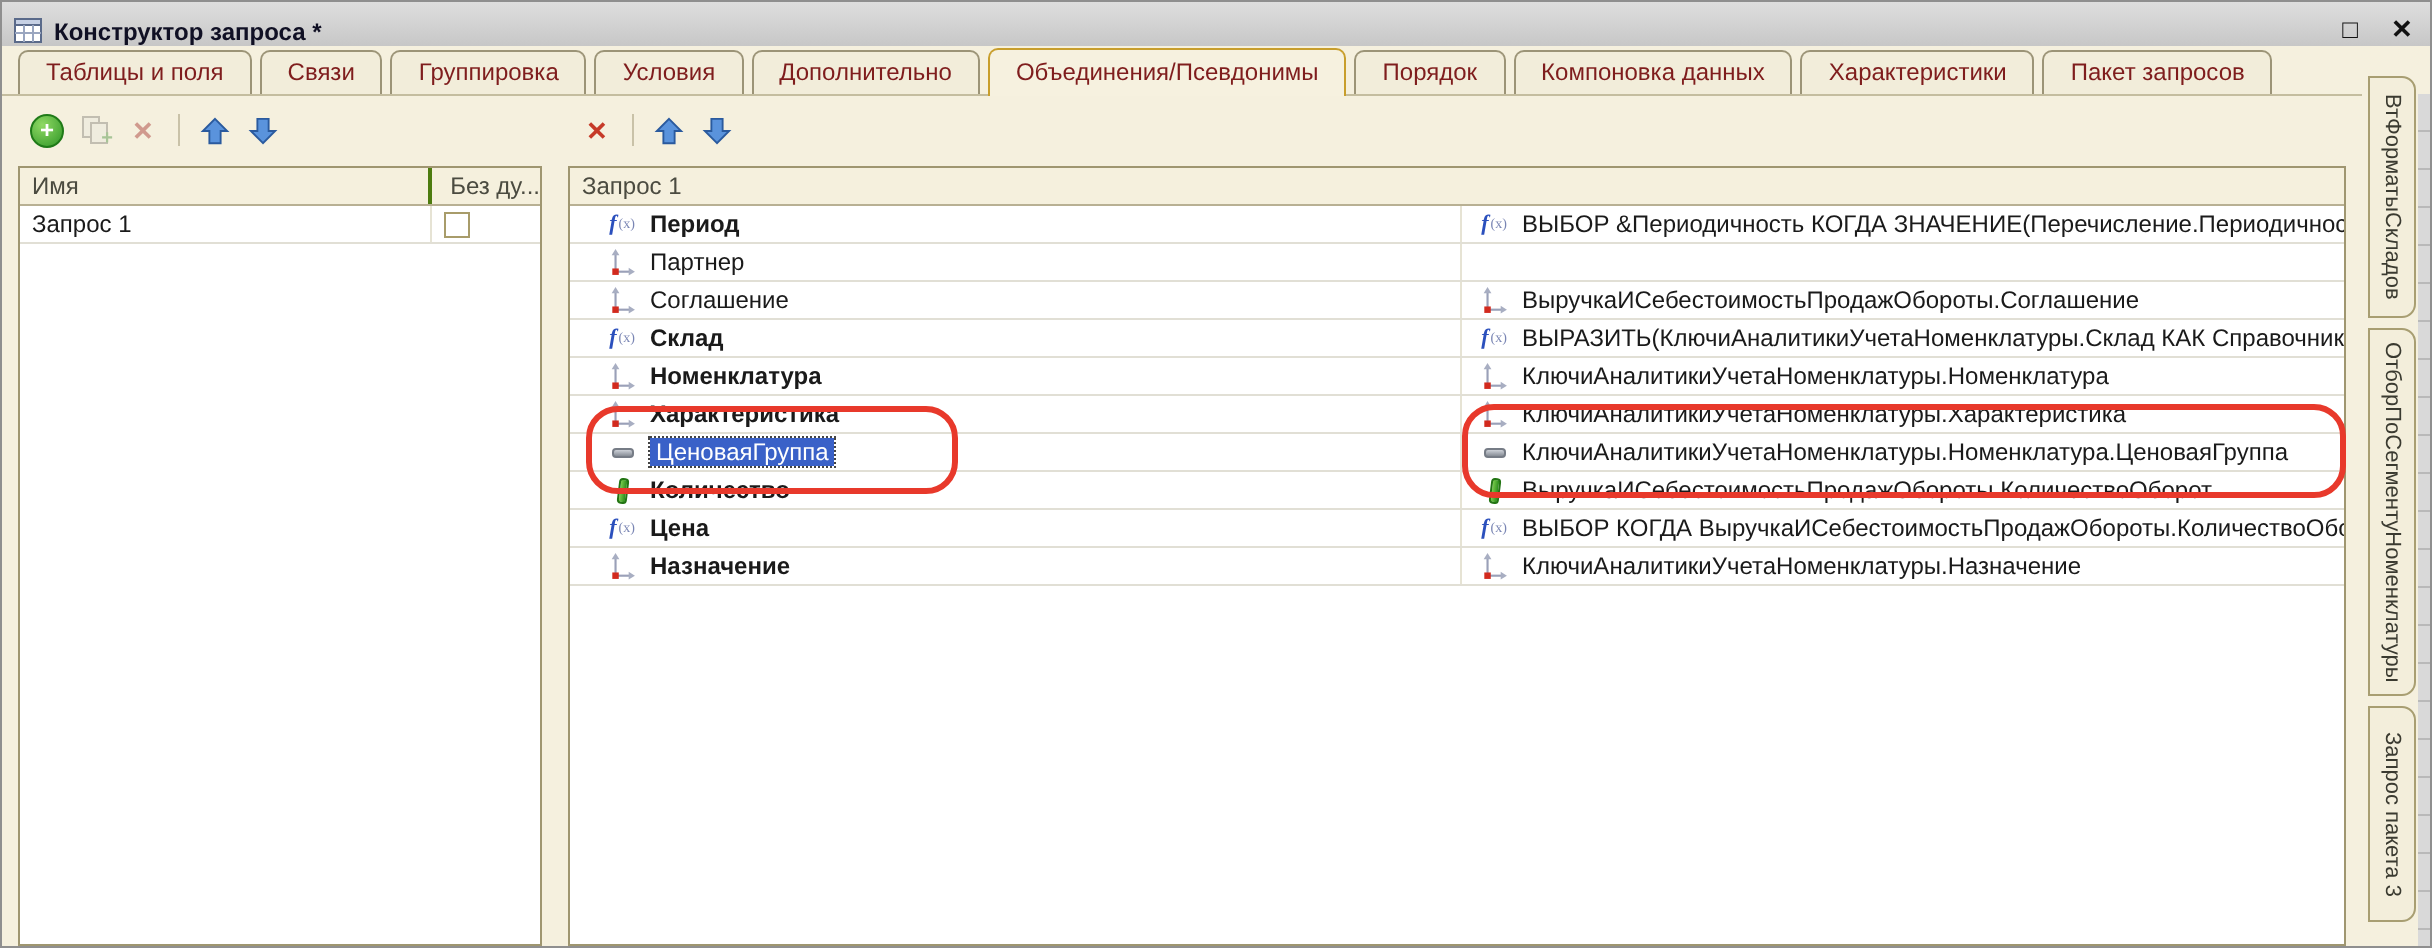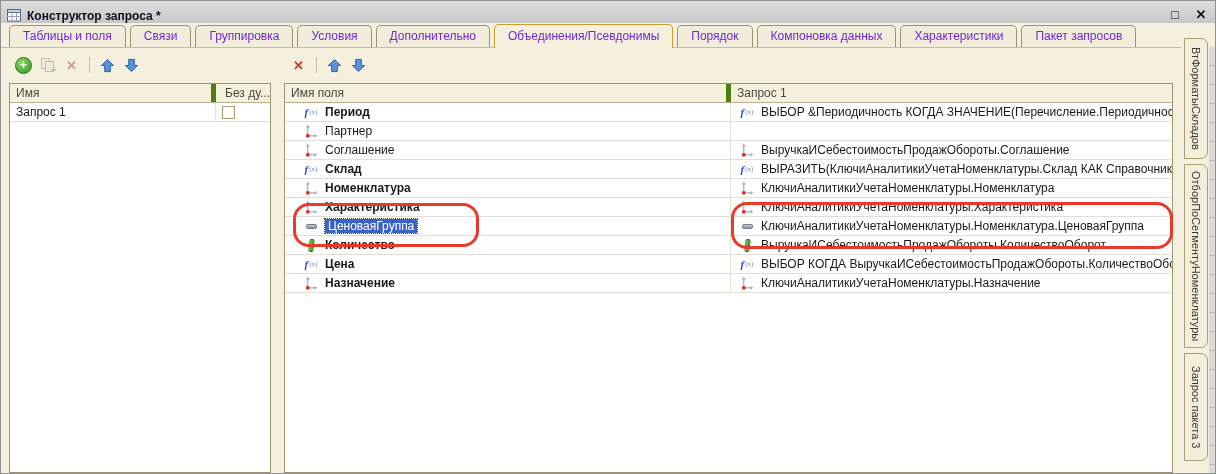--- a/index.html
+++ b/index.html
@@ -16,21 +16,21 @@
   .win-buttons{margin-left:auto;display:flex;align-items:center;gap:10px;}
   .win-btn{width:16px;height:16px;display:flex;align-items:center;justify-content:center;
            font-weight:bold;font-size:13px;color:#111;cursor:default;line-height:16px;}
 
   
   .tabbar{position:absolute;left:0;top:22px;right:34px;height:25px;
           display:flex;align-items:flex-end;gap:4px;padding-left:8px;
           border-bottom:1px solid #c4bd9f;box-sizing:border-box;}
   .tab{height:21px;line-height:20px;padding:0 13px;background:#f2edda;
        border:1px solid #9c9477;border-bottom:none;border-radius:5px 5px 0 0;
-       color:#6d28d9;white-space:nowrap;}
+       color:#7f1d1d;white-space:nowrap;}
   .tab.active{background:#f6f1df;border-color:#c89e2c;height:23px;line-height:22px;
               margin-bottom:-1px;position:relative;z-index:2;}
 
   
   .panel{position:absolute;top:46px;bottom:0;}
   #left-panel{left:8px;width:262px;}
   #right-panel{left:283px;width:889px;}
   .toolbar{height:32px;display:flex;align-items:center;gap:7px;padding:4px 4px 0 6px;box-sizing:border-box;}
   .tb-sep{width:1px;height:16px;background:#c9c2a8;margin:0 2px;}
   .tb-btn{width:17px;height:17px;display:flex;align-items:center;justify-content:center;}
@@ -46,21 +46,21 @@
   .tb-x{font-weight:bold;font-size:13px;}
   .tb-x.disabled{color:#d09a8e;}
   .tb-x.enabled{color:#c63a28;}
 
   
   .grid{position:absolute;left:0;right:0;top:36px;bottom:0;background:#fff;
         border:1px solid #9f9670;box-sizing:border-box;overflow:hidden;}
   .thead{display:flex;height:19px;background:#f5f0dd;border-bottom:1px solid #b8b093;
          color:#4b4b40;box-sizing:border-box;}
   .th{line-height:18px;padding-left:6px;box-sizing:border-box;white-space:nowrap;overflow:hidden;}
-  .col-divider{border-right:5px solid #4d7c0f;}
+  .col-divider{border-right:2px solid #4d7c0f;}
   #left-panel .th.c1{width:206px;} #left-panel .th.c2{flex:1;text-align:right;}
   #right-panel .th.c1{width:446px;} #right-panel .th.c2{flex:1;}
 
   .trow{display:flex;height:19px;border-bottom:1px solid #e1dfd5;box-sizing:border-box;}
   .cell{display:flex;align-items:center;box-sizing:border-box;white-space:nowrap;overflow:hidden;}
   #right-panel .cell.name-cell{width:446px;border-right:1px solid #e6e3d4;padding-left:18px;}
   #right-panel .cell.value-cell{flex:1;padding-left:8px;}
   #left-panel .cell.name-cell{width:206px;border-right:1px solid #e6e3d4;padding-left:6px;}
   #left-panel .cell.check-cell{flex:1;justify-content:flex-start;padding-left:6px;}
   .fname{margin-left:6px;} .fname.bold{font-weight:bold;}
@@ -182,21 +182,20 @@
         </svg>
       </span>
       <span class="tb-btn">
         <svg width="15" height="15" viewBox="0 0 16 16">
           <path d="M8 14.5 L1.5 8 H5 V1.5 H11 V8 H14.5 Z" fill="#5a93dc" stroke="#2a5a9e"></path>
         </svg>
       </span>
     </div>
     <div class="grid">
       <div class="thead">
-        <div class="th c1 col-divider">Имя поля</div>
         <div class="th c2">Запрос 1</div>
       </div>
 
       <div class="trow">
         <div class="cell name-cell">
           <span class="ic ic-fx"></span>
           <span class="fname bold">Период</span>
         </div>
         <div class="cell value-cell">
           <span class="ic ic-fx"></span>

